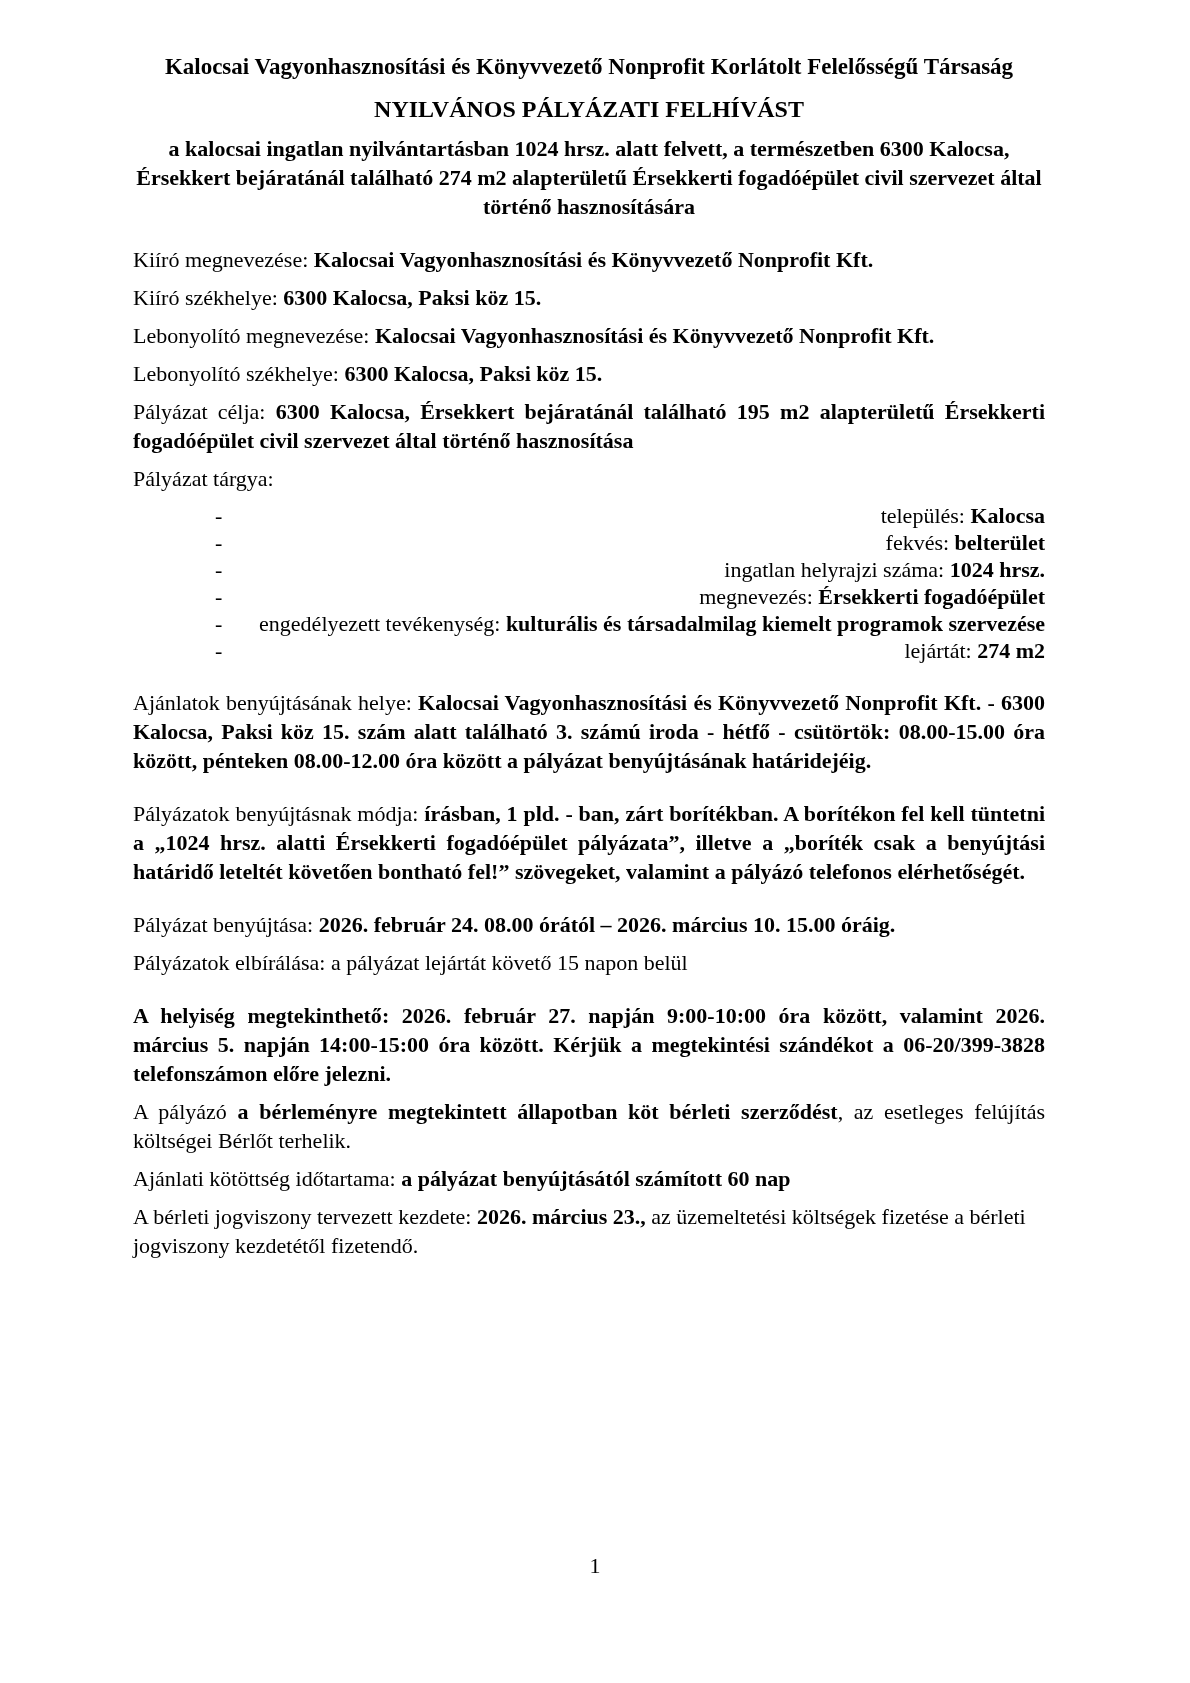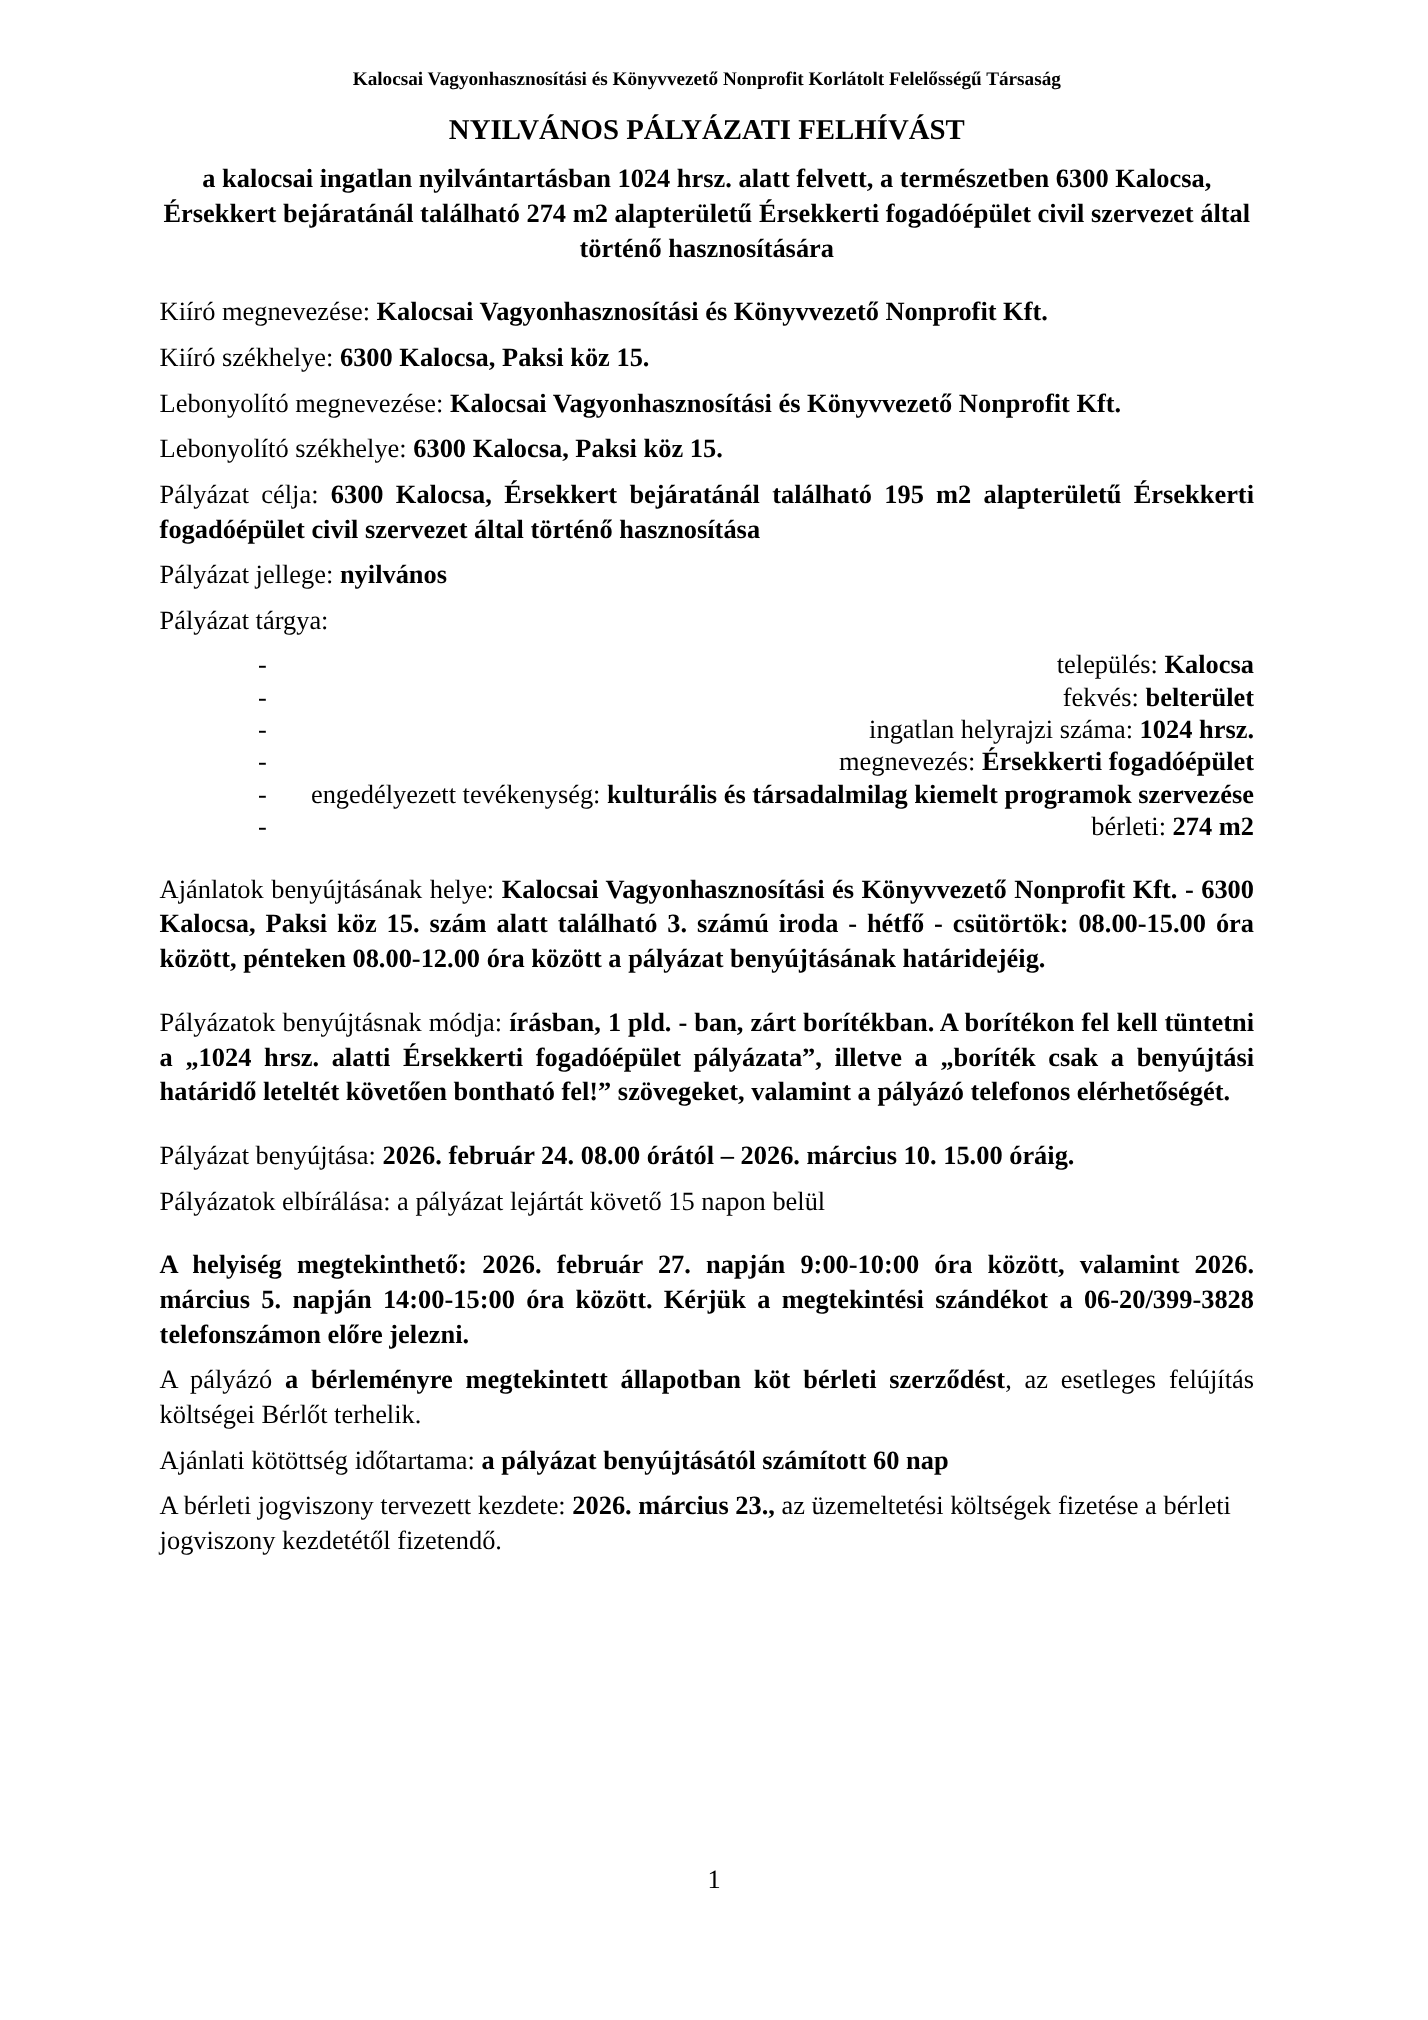--- a/index.html
+++ b/index.html
@@ -26,21 +26,21 @@
     margin: 0 0 9px 0;
     font-size: 22px;
     line-height: 29px;
     text-align: left;
   }
   .center { text-align: center; }
   .justify { text-align: justify; }
   .b { font-weight: bold; }
   .u { }
   .title {
-    font-size: 16px;
+    font-size: 23px;
     line-height: 34px;
     font-weight: bold;
     margin-bottom: 8px;
   }
   .company { white-space: nowrap; }
   .doc-title { font-size: 24px; }
   .publish { font-size: 23px; line-height: 30px; }
   .intro {
     font-weight: bold;
     margin-bottom: 9px;
@@ -79,21 +79,20 @@
 
     <p class="center title company">Kalocsai Vagyonhasznosítási és Könyvvezető Nonprofit Korlátolt Felelősségű Társaság</p>
     <p class="center title doc-title">NYILVÁNOS PÁLYÁZATI FELHÍVÁST</p>
     <p class="center intro">a kalocsai ingatlan nyilvántartásban 1024 hrsz. alatt felvett, a természetben 6300 Kalocsa, Érsekkert bejáratánál található 274 m2 alapterületű Érsekkerti fogadóépület civil szervezet által történő hasznosítására</p>
 
     <p class="sp"><span>Kiíró megnevezése: </span><span class="b">Kalocsai Vagyonhasznosítási és Könyvvezető Nonprofit Kft.</span></p>
     <p><span>Kiíró székhelye: </span><span class="b">6300 Kalocsa, Paksi köz 15.</span></p>
     <p><span>Lebonyolító megnevezése: </span><span class="b">Kalocsai Vagyonhasznosítási és Könyvvezető Nonprofit Kft.</span></p>
     <p><span>Lebonyolító székhelye: </span><span class="b">6300 Kalocsa, Paksi köz 15.</span></p>
     <p class="justify"><span>Pályázat célja: </span><span class="b">6300 Kalocsa, Érsekkert bejáratánál található 195 m2 alapterületű Érsekkerti fogadóépület civil szervezet által történő hasznosítása</span></p>
-    <p><span>Pályázat jellege: </span><span class="b">nyilvános</span></p>
     <p><span>Pályázat tárgya:</span></p>
 
     <ul class="subject-list">
       <li>
         <span class="li-marker">-</span>
         <span class="li-text"><span>település: </span><span class="b">Kalocsa</span></span>
       </li>
       <li>
         <span class="li-marker">-</span>
         <span class="li-text"><span>fekvés: </span><span class="b">belterület</span></span>
@@ -105,21 +104,21 @@
       <li>
         <span class="li-marker">-</span>
         <span class="li-text"><span>megnevezés: </span><span class="b">Érsekkerti fogadóépület</span></span>
       </li>
       <li>
         <span class="li-marker">-</span>
         <span class="li-text justify"><span>engedélyezett tevékenység: </span><span class="b">kulturális és társadalmilag kiemelt programok szervezése</span></span>
       </li>
       <li>
         <span class="li-marker">-</span>
-        <span class="li-text"><span>bérleti: </span><span class="b">274 m2</span></span>
+        <span class="li-text"><span>lejártát: </span><span class="b">274 m2</span></span>
       </li>
     </ul>
 
     <p class="justify sp"><span>Ajánlatok benyújtásának helye: </span><span class="b">Kalocsai Vagyonhasznosítási és Könyvvezető Nonprofit Kft. - 6300 Kalocsa, Paksi köz 15. szám alatt található 3. számú iroda - hétfő - csütörtök: 08.00-15.00 óra között, pénteken 08.00-12.00 óra között a pályázat benyújtásának határidejéig.</span></p>
     <p class="justify sp"><span>Pályázatok benyújtásnak módja: </span><span class="b">írásban, 1 pld. - ban, zárt borítékban. A borítékon fel kell tüntetni a „1024 hrsz. alatti Érsekkerti fogadóépület pályázata”, illetve a „boríték csak a benyújtási határidő leteltét követően bontható fel!” szövegeket, valamint a pályázó telefonos elérhetőségét.</span></p>
     <p class="sp"><span>Pályázat benyújtása: </span><span class="b">2026. február 24. 08.00 órától – 2026. március 10. 15.00 óráig.</span></p>
     <p><span>Pályázatok elbírálása: a pályázat lejártát követő 15 napon belül</span></p>
     <p class="justify sp"><span class="b u">A helyiség megtekinthető</span><span class="b">: 2026. február 27. napján 9:00-10:00 óra között, valamint 2026. március 5. napján 14:00-15:00 óra között. Kérjük a megtekintési szándékot a 06-20/399-3828 telefonszámon előre jelezni.</span></p>
     <p class="justify"><span>A pályázó </span><span class="b">a bérleményre megtekintett állapotban köt bérleti szerződést</span><span>, az esetleges felújítás költségei Bérlőt terhelik.</span></p>
     <p><span>Ajánlati kötöttség időtartama: </span><span class="b">a pályázat benyújtásától számított 60 nap</span></p>

